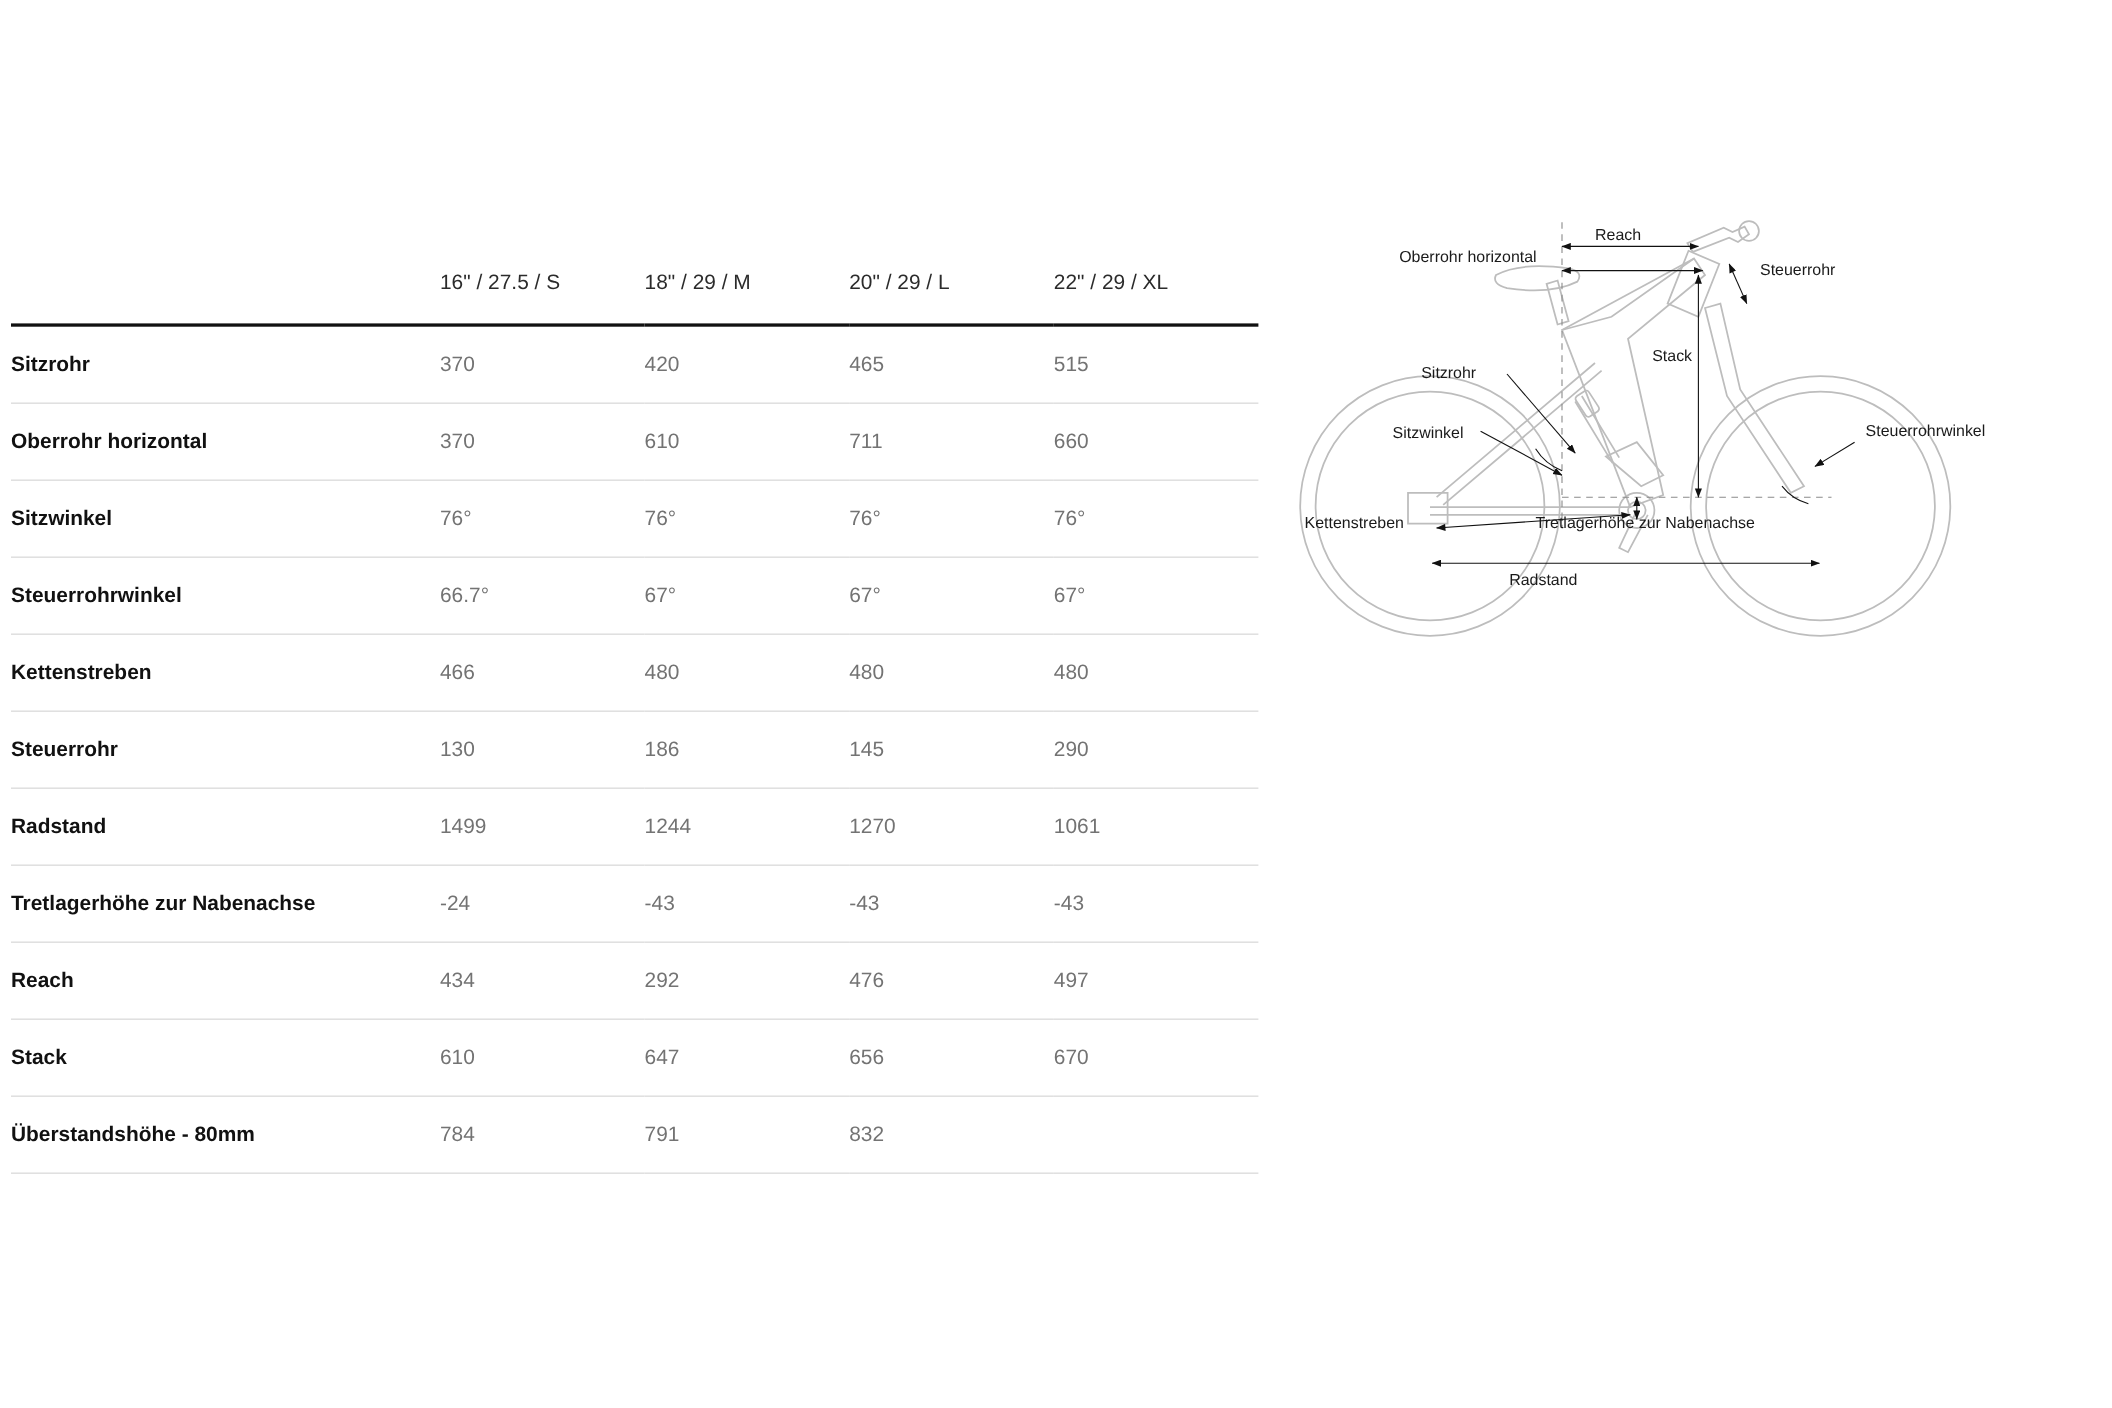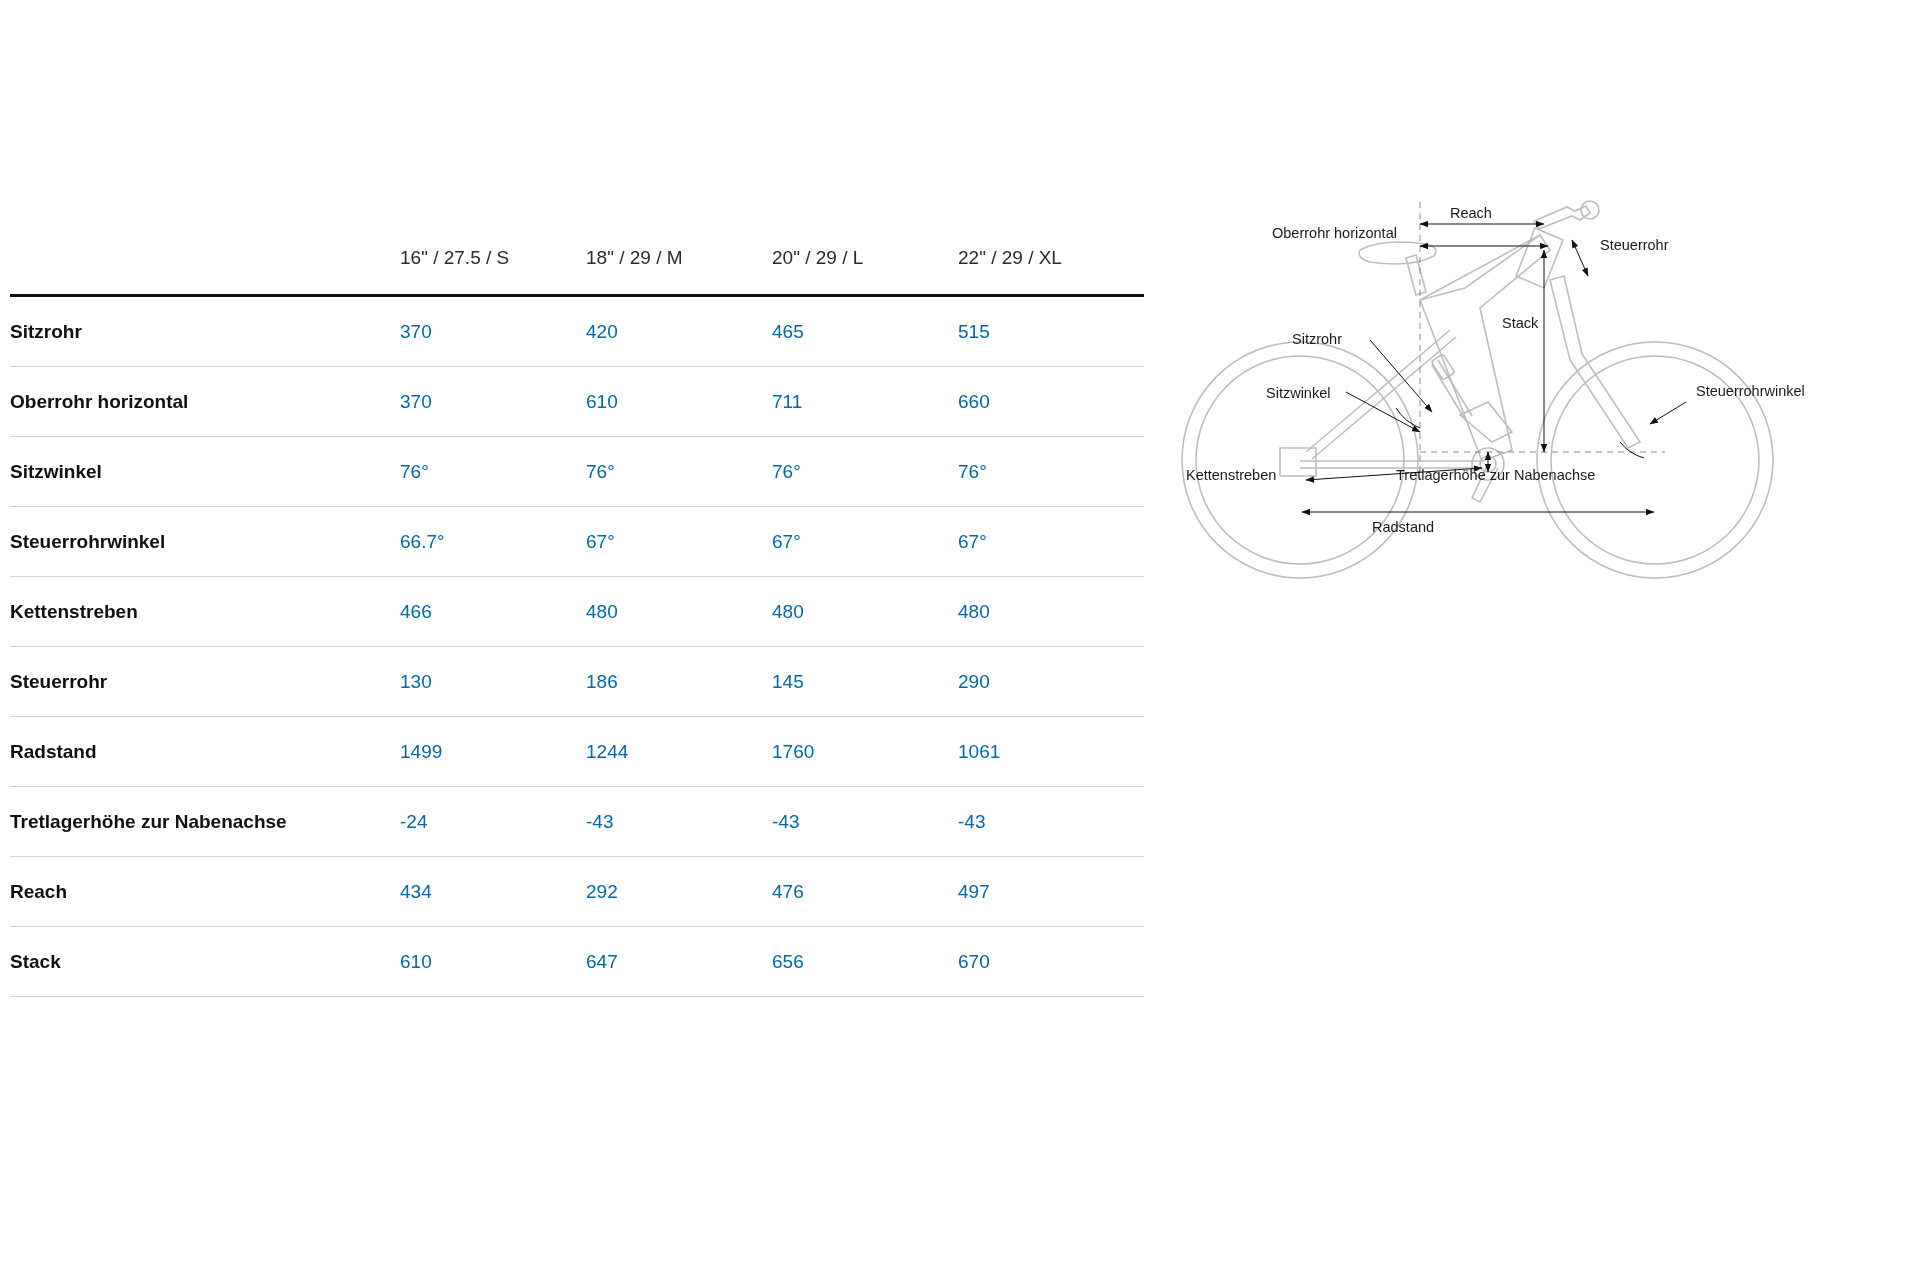--- a/index.html
+++ b/index.html
@@ -52,21 +52,21 @@
   }
   table.geo tbody tr {
     border-bottom: 1px solid #d3d3d3;
   }
   table.geo tbody tr:last-child {
     border-bottom: 1px solid #d3d3d3;
   }
   table.geo tbody td {
     height: 69px;
     font-size: 19px;
-    color: #0369a1;
+    color: #737373;
   }
   table.geo tbody td.rowlabel {
     font-weight: bold;
     color: #111111;
     font-size: 19px;
   }
 
   
   .diagram {
     position: absolute;
@@ -147,21 +147,21 @@
           <td class="rowlabel">Steuerrohr</td>
           <td>130</td>
           <td>186</td>
           <td>145</td>
           <td>290</td>
         </tr>
         <tr>
           <td class="rowlabel">Radstand</td>
           <td>1499</td>
           <td>1244</td>
-          <td>1760</td>
+          <td>1270</td>
           <td>1061</td>
         </tr>
         <tr>
           <td class="rowlabel">Tretlagerhöhe zur Nabenachse</td>
           <td>-24</td>
           <td>-43</td>
           <td>-43</td>
           <td>-43</td>
         </tr>
         <tr>
@@ -170,20 +170,27 @@
           <td>292</td>
           <td>476</td>
           <td>497</td>
         </tr>
         <tr>
           <td class="rowlabel">Stack</td>
           <td>610</td>
           <td>647</td>
           <td>656</td>
           <td>670</td>
+        </tr>
+        <tr>
+          <td class="rowlabel">Überstandshöhe - 80mm</td>
+          <td>784</td>
+          <td>791</td>
+          <td>832</td>
+          <td></td>
         </tr>
       </tbody>
     </table>
   </div>
 
   <div class="diagram">
     <svg width="790" height="420" viewBox="0 0 790 420" xmlns="http://www.w3.org/2000/svg">
       <defs>
         <marker id="ah" markerWidth="9" markerHeight="9" refX="8" refY="3.2" orient="auto">
           <path d="M0,0 L8.5,3.2 L0,6.4 z" fill="#111"></path>

